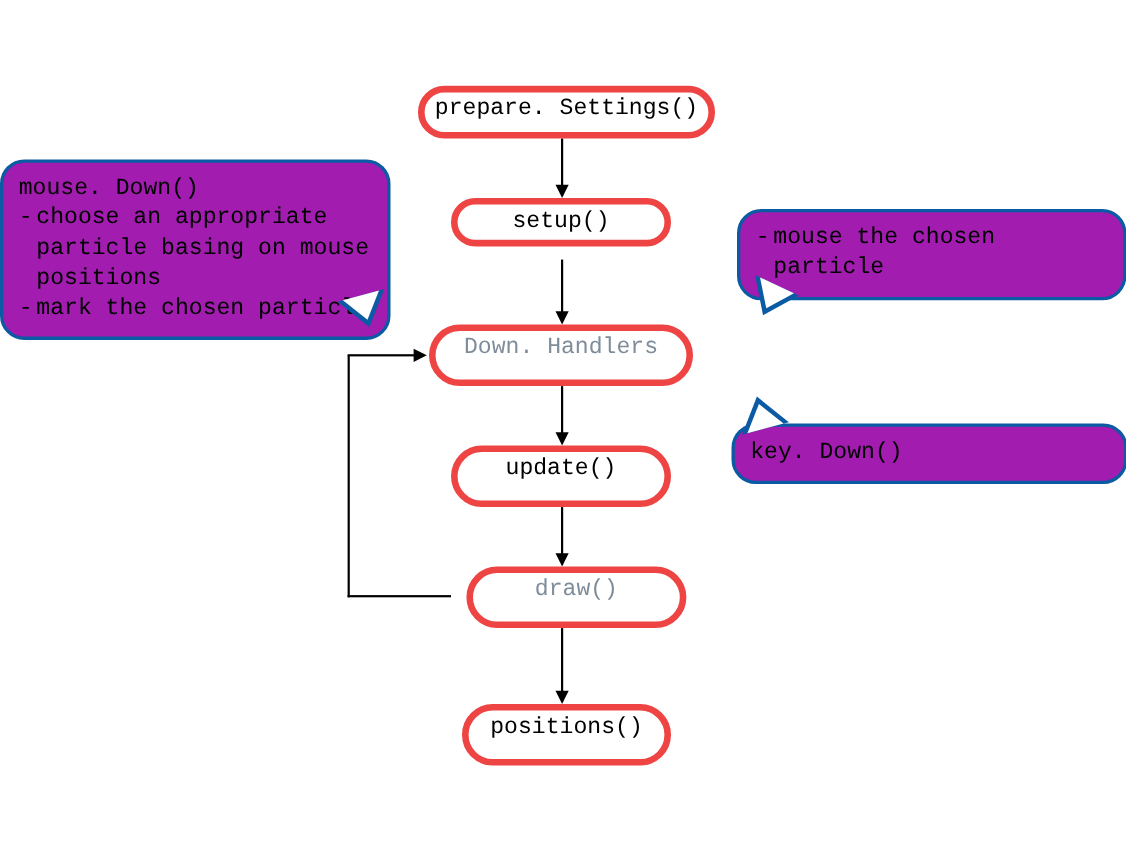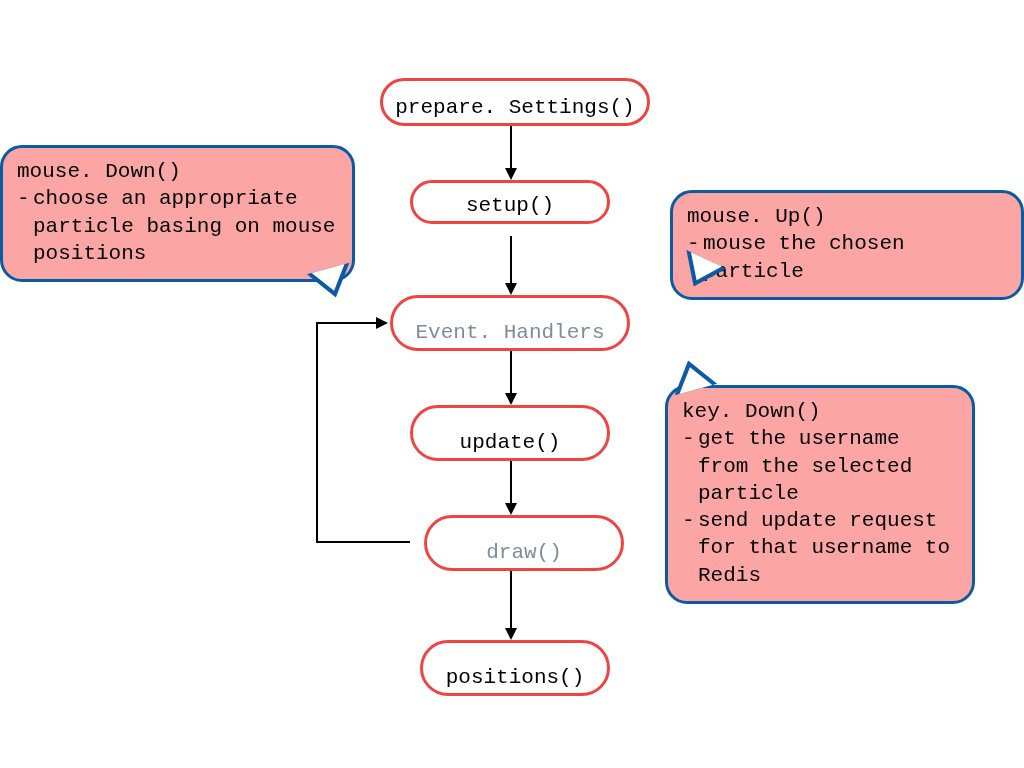--- a/index.html
+++ b/index.html
@@ -7,36 +7,36 @@
     width: 1024px;
     height: 768px;
     position: relative;
     background: #fff;
     font-family: Consolas, "Courier New", monospace;
     font-size: 21px;
     overflow: hidden;
   }
   .node {
     position: absolute;
-    border: 3px solid #ef4444;
+    border: 6px solid #ef4444;
     border-radius: 999px;
     background: #fff;
     text-align: center;
     display: flex;
-    align-items: flex-end;
+    align-items: flex-start;
     justify-content: center;
     color: #000;
     padding: 4px 8px;
   }
   .node.gray { color: #7f8d9a; }
   .callout {
     position: absolute;
     border: 3px solid #0b5aa4;
     border-radius: 22px;
-    background: #fca5a5;
+    background: #a21caf;
     color: #000;
     padding: 10px 14px 12px 14px;
     line-height: 1.3;
     text-align: left;
   }
   .arrow-line {
     position: absolute;
     background: #000;
     width: 2px;
   }
@@ -99,57 +99,53 @@
 
 <div class="node" style="left:380px; top:78px; width:270px; height:48px;">
   <span>prepare. Settings()</span>
 </div>
 
 <div class="node" style="left:410px; top:180px; width:200px; height:44px;">
   <span>setup()</span>
 </div>
 
 <div class="node gray" style="left:390px; top:295px; width:240px; height:56px;">
-  <span>Event. Handlers</span>
+  <span>Down. Handlers</span>
 </div>
 
 <div class="node" style="left:410px; top:405px; width:200px; height:56px;">
   <span>update()</span>
 </div>
 
 <div class="node gray" style="left:424px; top:515px; width:200px; height:56px;">
   <span>draw()</span>
 </div>
 
 <div class="node" style="left:420px; top:640px; width:190px; height:56px;">
   <span>positions()</span>
 </div>
 
 <div class="callout" style="left:0px; top:145px; width:355px;">
   <div>mouse. Down()</div>
   <ul class="ulist">
     <li>choose an appropriate particle basing on mouse positions</li>
+    <li>mark the chosen particle</li>
   </ul>
 </div>
 <div class="tail tail-right-down" style="left:310px; top:268px; transform: rotate(-15deg);"></div>
 
 <div class="callout" style="left:670px; top:190px; width:354px;">
-  <div>mouse. Up()</div>
   <ul class="ulist">
     <li>mouse the chosen particle</li>
   </ul>
 </div>
 <div class="tail tail-left-down" style="left:678px; top:258px; transform: rotate(25deg);"></div>
 
-<div class="callout" style="left:665px; top:385px; width:310px;">
+<div class="callout" style="left:665px; top:385px; width:360px;">
   <div>key. Down()</div>
-  <ul class="ulist">
-    <li>get the username from the selected particle</li>
-    <li>send update request for that username to Redis</li>
-  </ul>
 </div>
 <div class="tail tail-up-left" style="left:670px; top:360px; transform: rotate(-15deg);"></div>
 
 <div class="arrow-line" style="left:510px; top:126px; height:52px;"></div>
 <div class="arrow-line" style="left:510px; top:236px; height:57px;"></div>
 <div class="arrow-line" style="left:510px; top:351px; height:52px;"></div>
 <div class="arrow-line" style="left:510px; top:461px; height:52px;"></div>
 <div class="arrow-line" style="left:510px; top:571px; height:67px;"></div>
 
 <div class="back-line" style="left:316px; top:541px; width:94px; height:2px;"></div>

